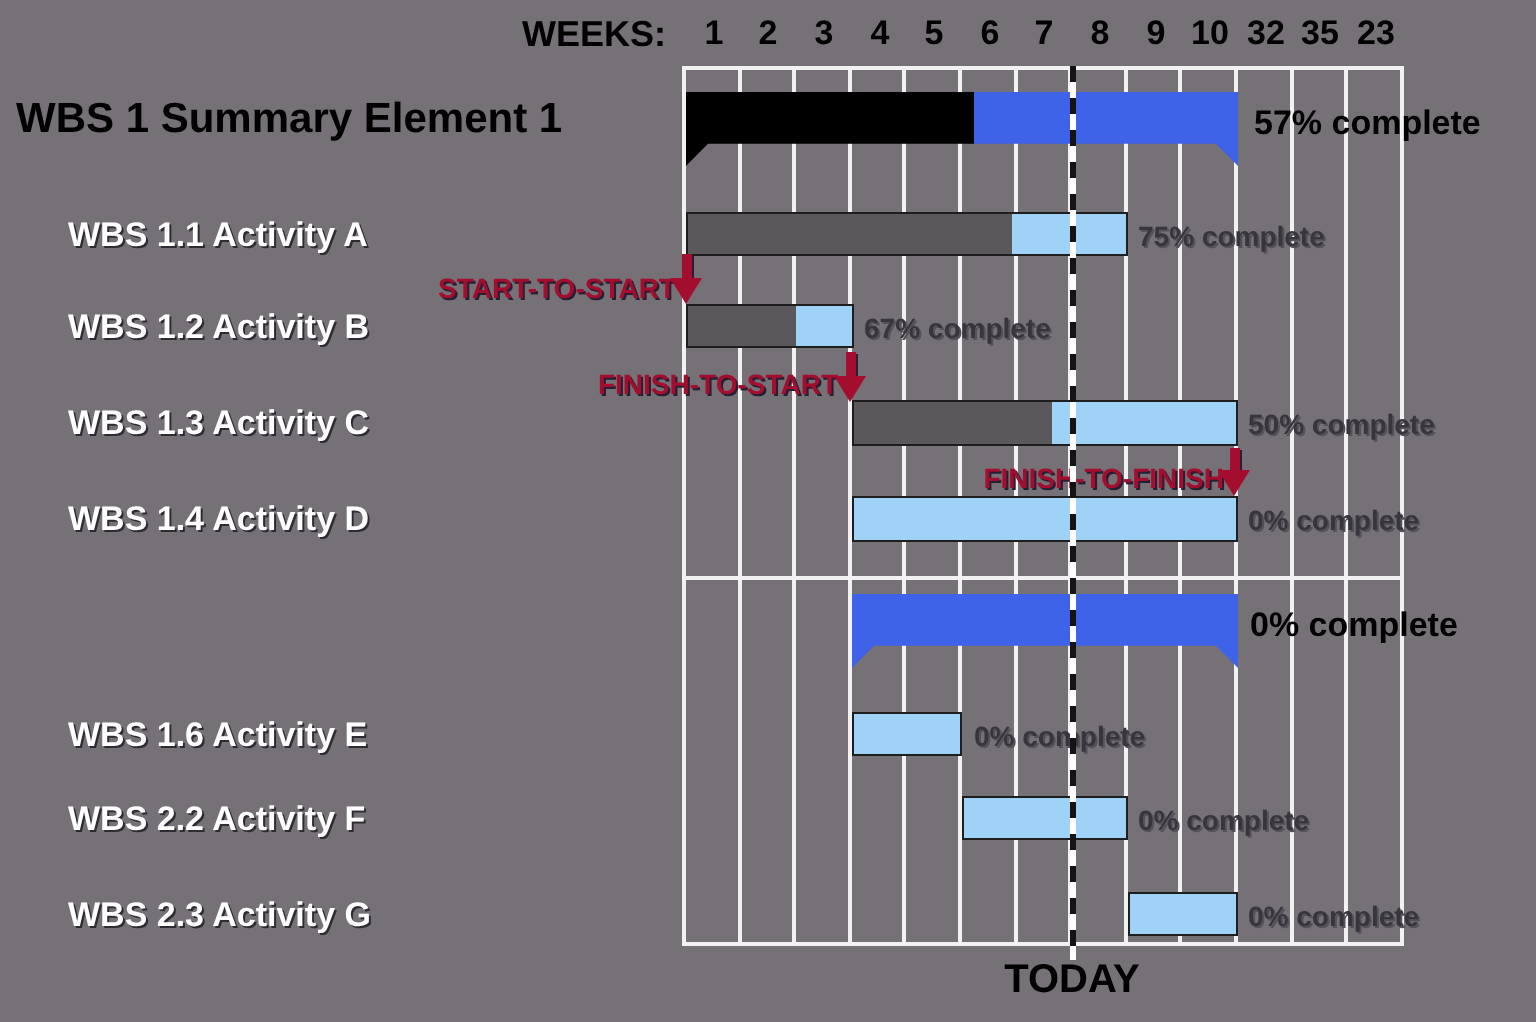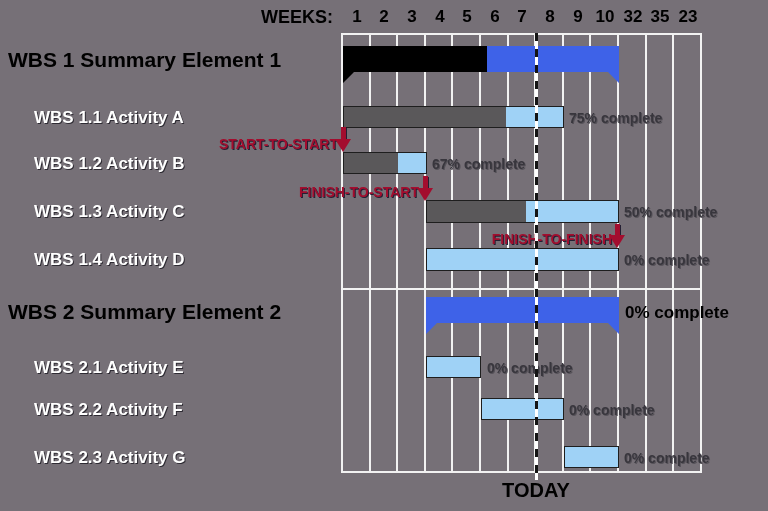--- a/index.html
+++ b/index.html
@@ -84,22 +84,21 @@
   <span class="wknum" style="left:591px">10</span>
   <span class="wknum" style="left:619px">32</span>
   <span class="wknum" style="left:646px">35</span>
   <span class="wknum" style="left:674px">23</span>
 
   <div class="lbl summary" style="left:8px;top:48px">WBS 1 Summary Element 1</div>
   <div class="lbl task" style="left:34px;top:108px">WBS 1.1 Activity A</div>
   <div class="lbl task" style="left:34px;top:154px">WBS 1.2 Activity B</div>
   <div class="lbl task" style="left:34px;top:202px">WBS 1.3 Activity C</div>
   <div class="lbl task" style="left:34px;top:250px">WBS 1.4 Activity D</div>
-  <div class="lbl summary" style="left:8px;top:300px">WBS 2 Summary Element 2</div>
-  <div class="lbl task" style="left:34px;top:358px">WBS 2.1 Activity E</div>
+  <div class="lbl task" style="left:34px;top:358px">WBS 1.6 Activity E</div>
   <div class="lbl task" style="left:34px;top:400px">WBS 2.2 Activity F</div>
   <div class="lbl task" style="left:34px;top:448px">WBS 2.3 Activity G</div>
 
   <div class="bar summary-bar" style="left:343px;top:46px;width:276px;height:37px">
     <div class="seg done-black" style="width:52%"></div>
     <div class="seg sum-blue"></div>
   </div>
 
   <div class="bar task-bar" style="left:343px;top:106px;width:221px;height:22px">
     <div class="seg done-gray" style="width:74%"></div>
@@ -129,20 +128,21 @@
   </div>
 
   <div class="bar task-bar" style="left:481px;top:398px;width:83px;height:22px">
     <div class="seg todo-light"></div>
   </div>
 
   <div class="bar task-bar" style="left:564px;top:446px;width:55px;height:22px">
     <div class="seg todo-light"></div>
   </div>
 
+  <div class="annot big" style="left:627px;top:52px">57% complete</div>
   <div class="annot small" style="left:569px;top:110px">75% complete</div>
   <div class="annot small" style="left:432px;top:156px">67% complete</div>
   <div class="annot small" style="left:624px;top:204px">50% complete</div>
   <div class="annot small" style="left:624px;top:252px">0% complete</div>
   <div class="annot big" style="left:625px;top:303px">0% complete</div>
   <div class="annot small" style="left:487px;top:360px">0% complete</div>
   <div class="annot small" style="left:569px;top:402px">0% complete</div>
   <div class="annot small" style="left:624px;top:450px">0% complete</div>
 
   <div class="dep-label" style="right:430px;top:136px">START-TO-START</div>

